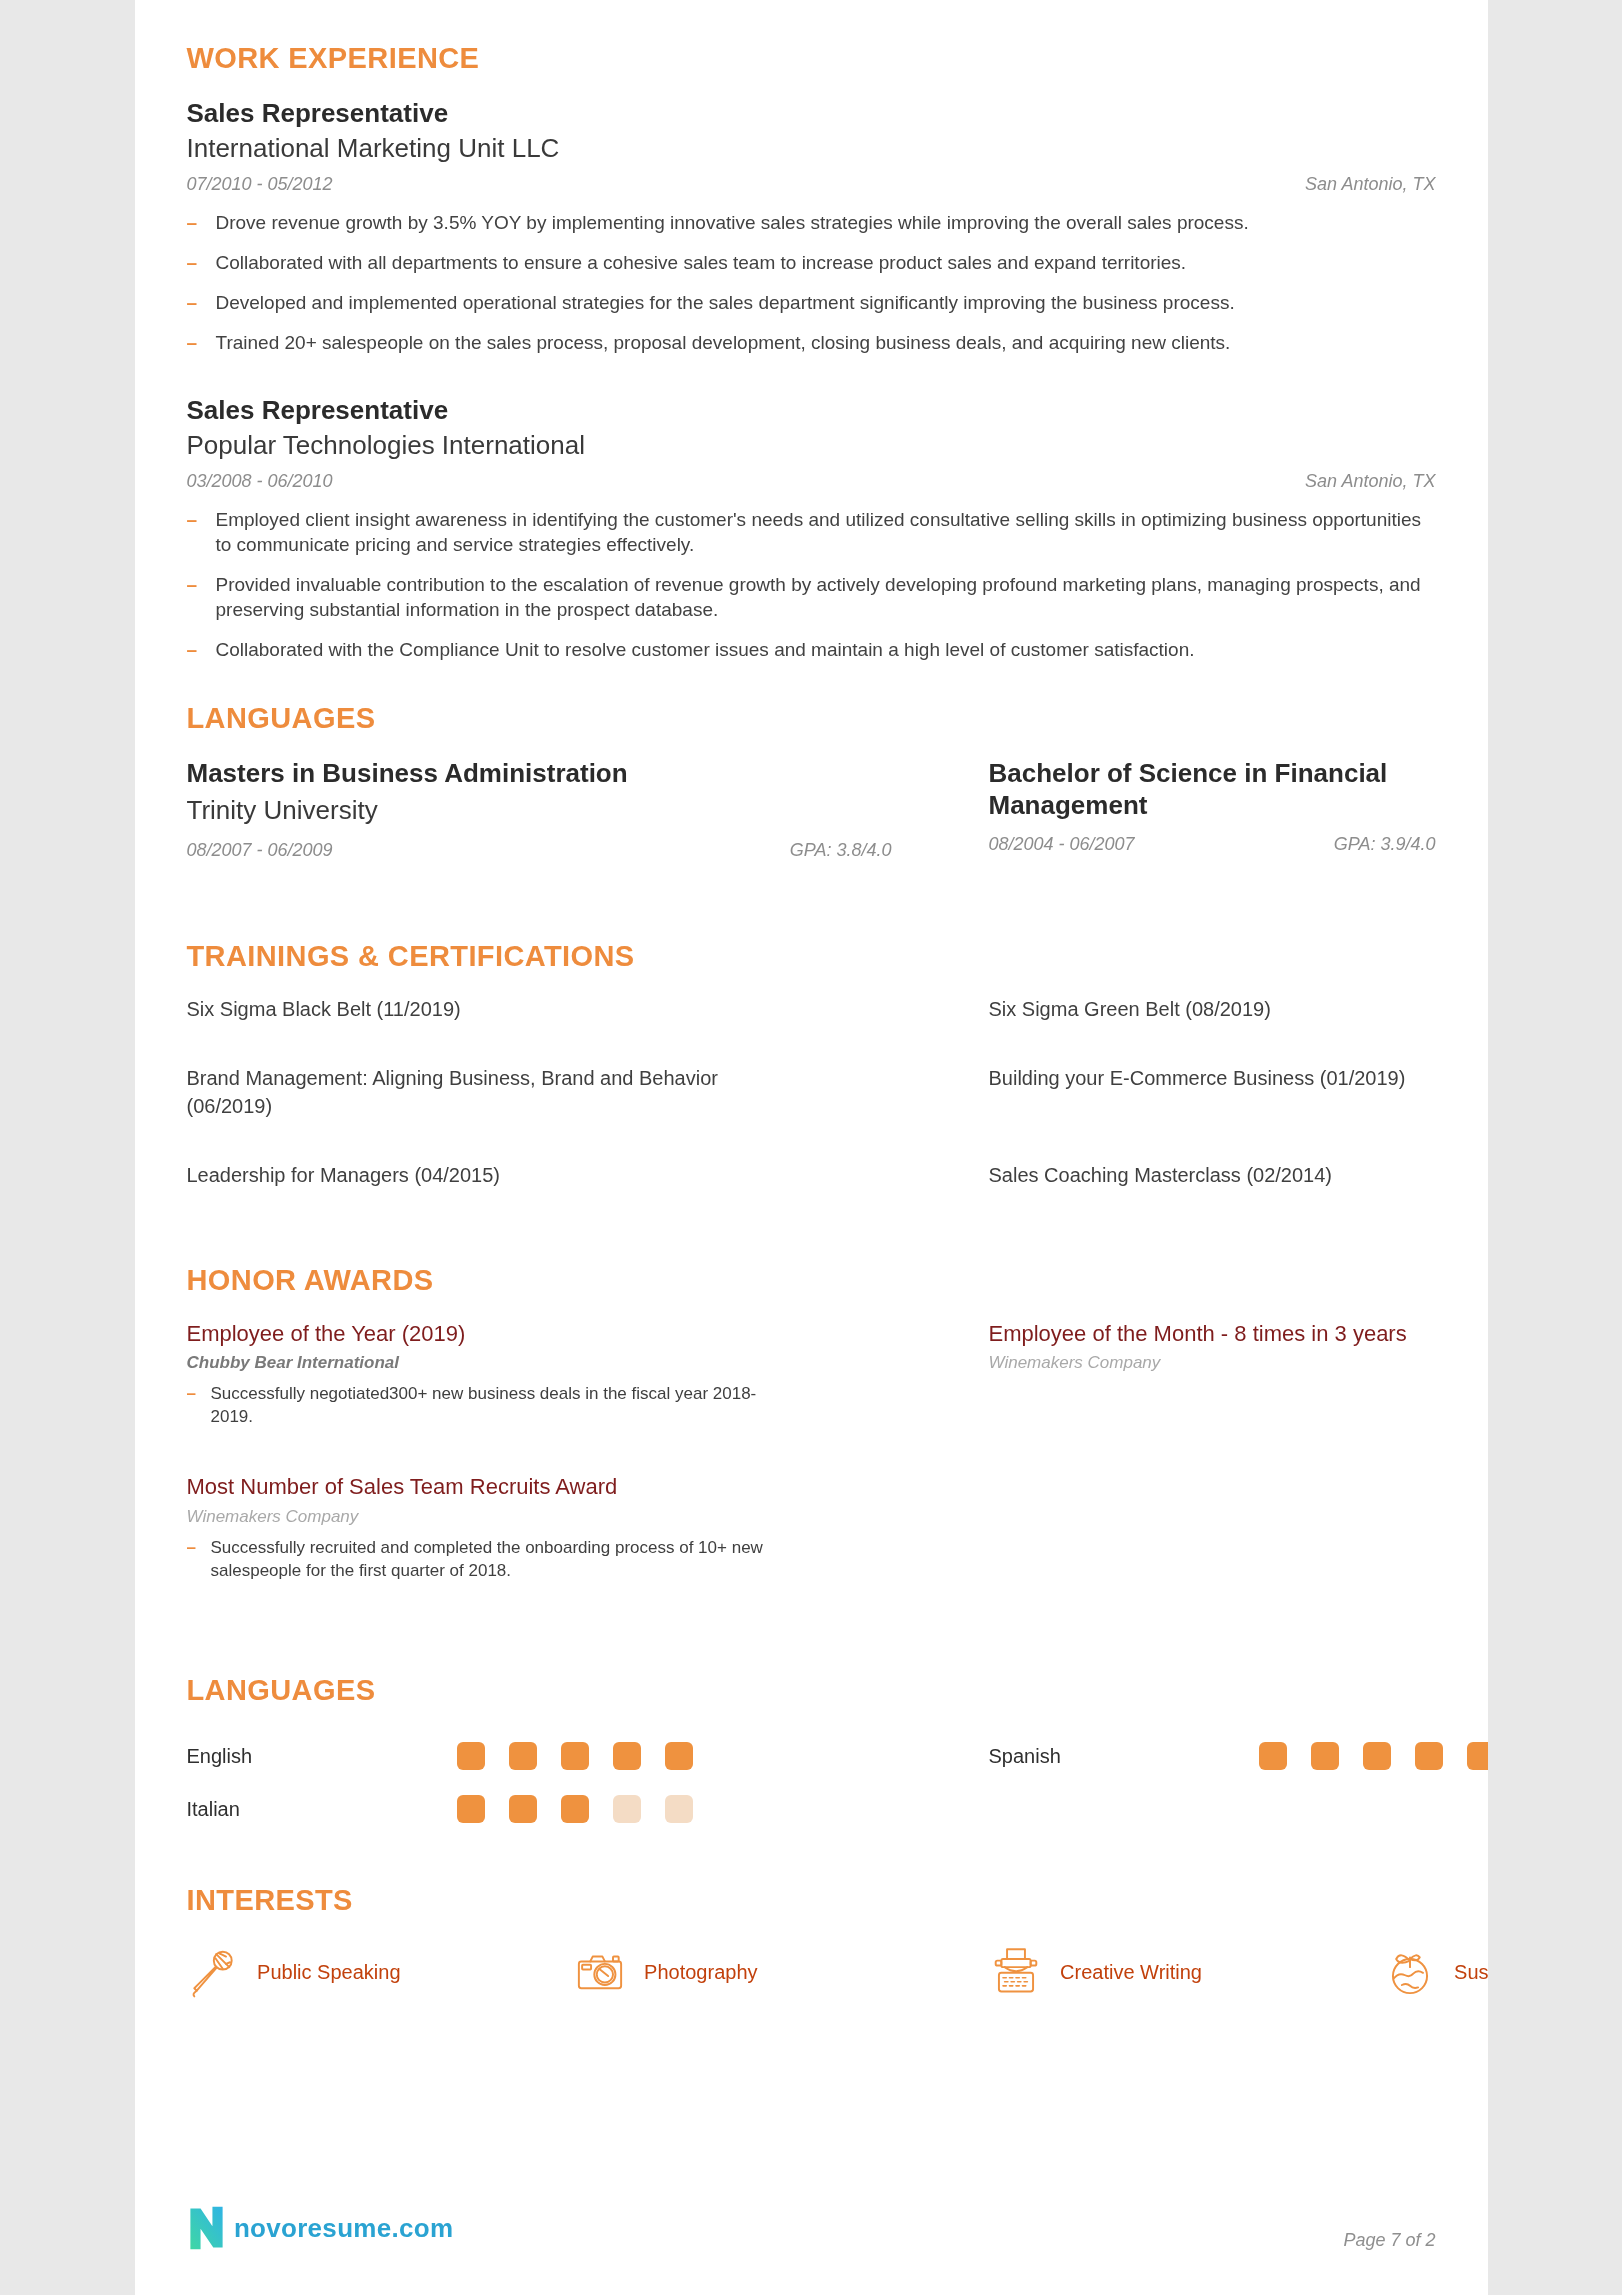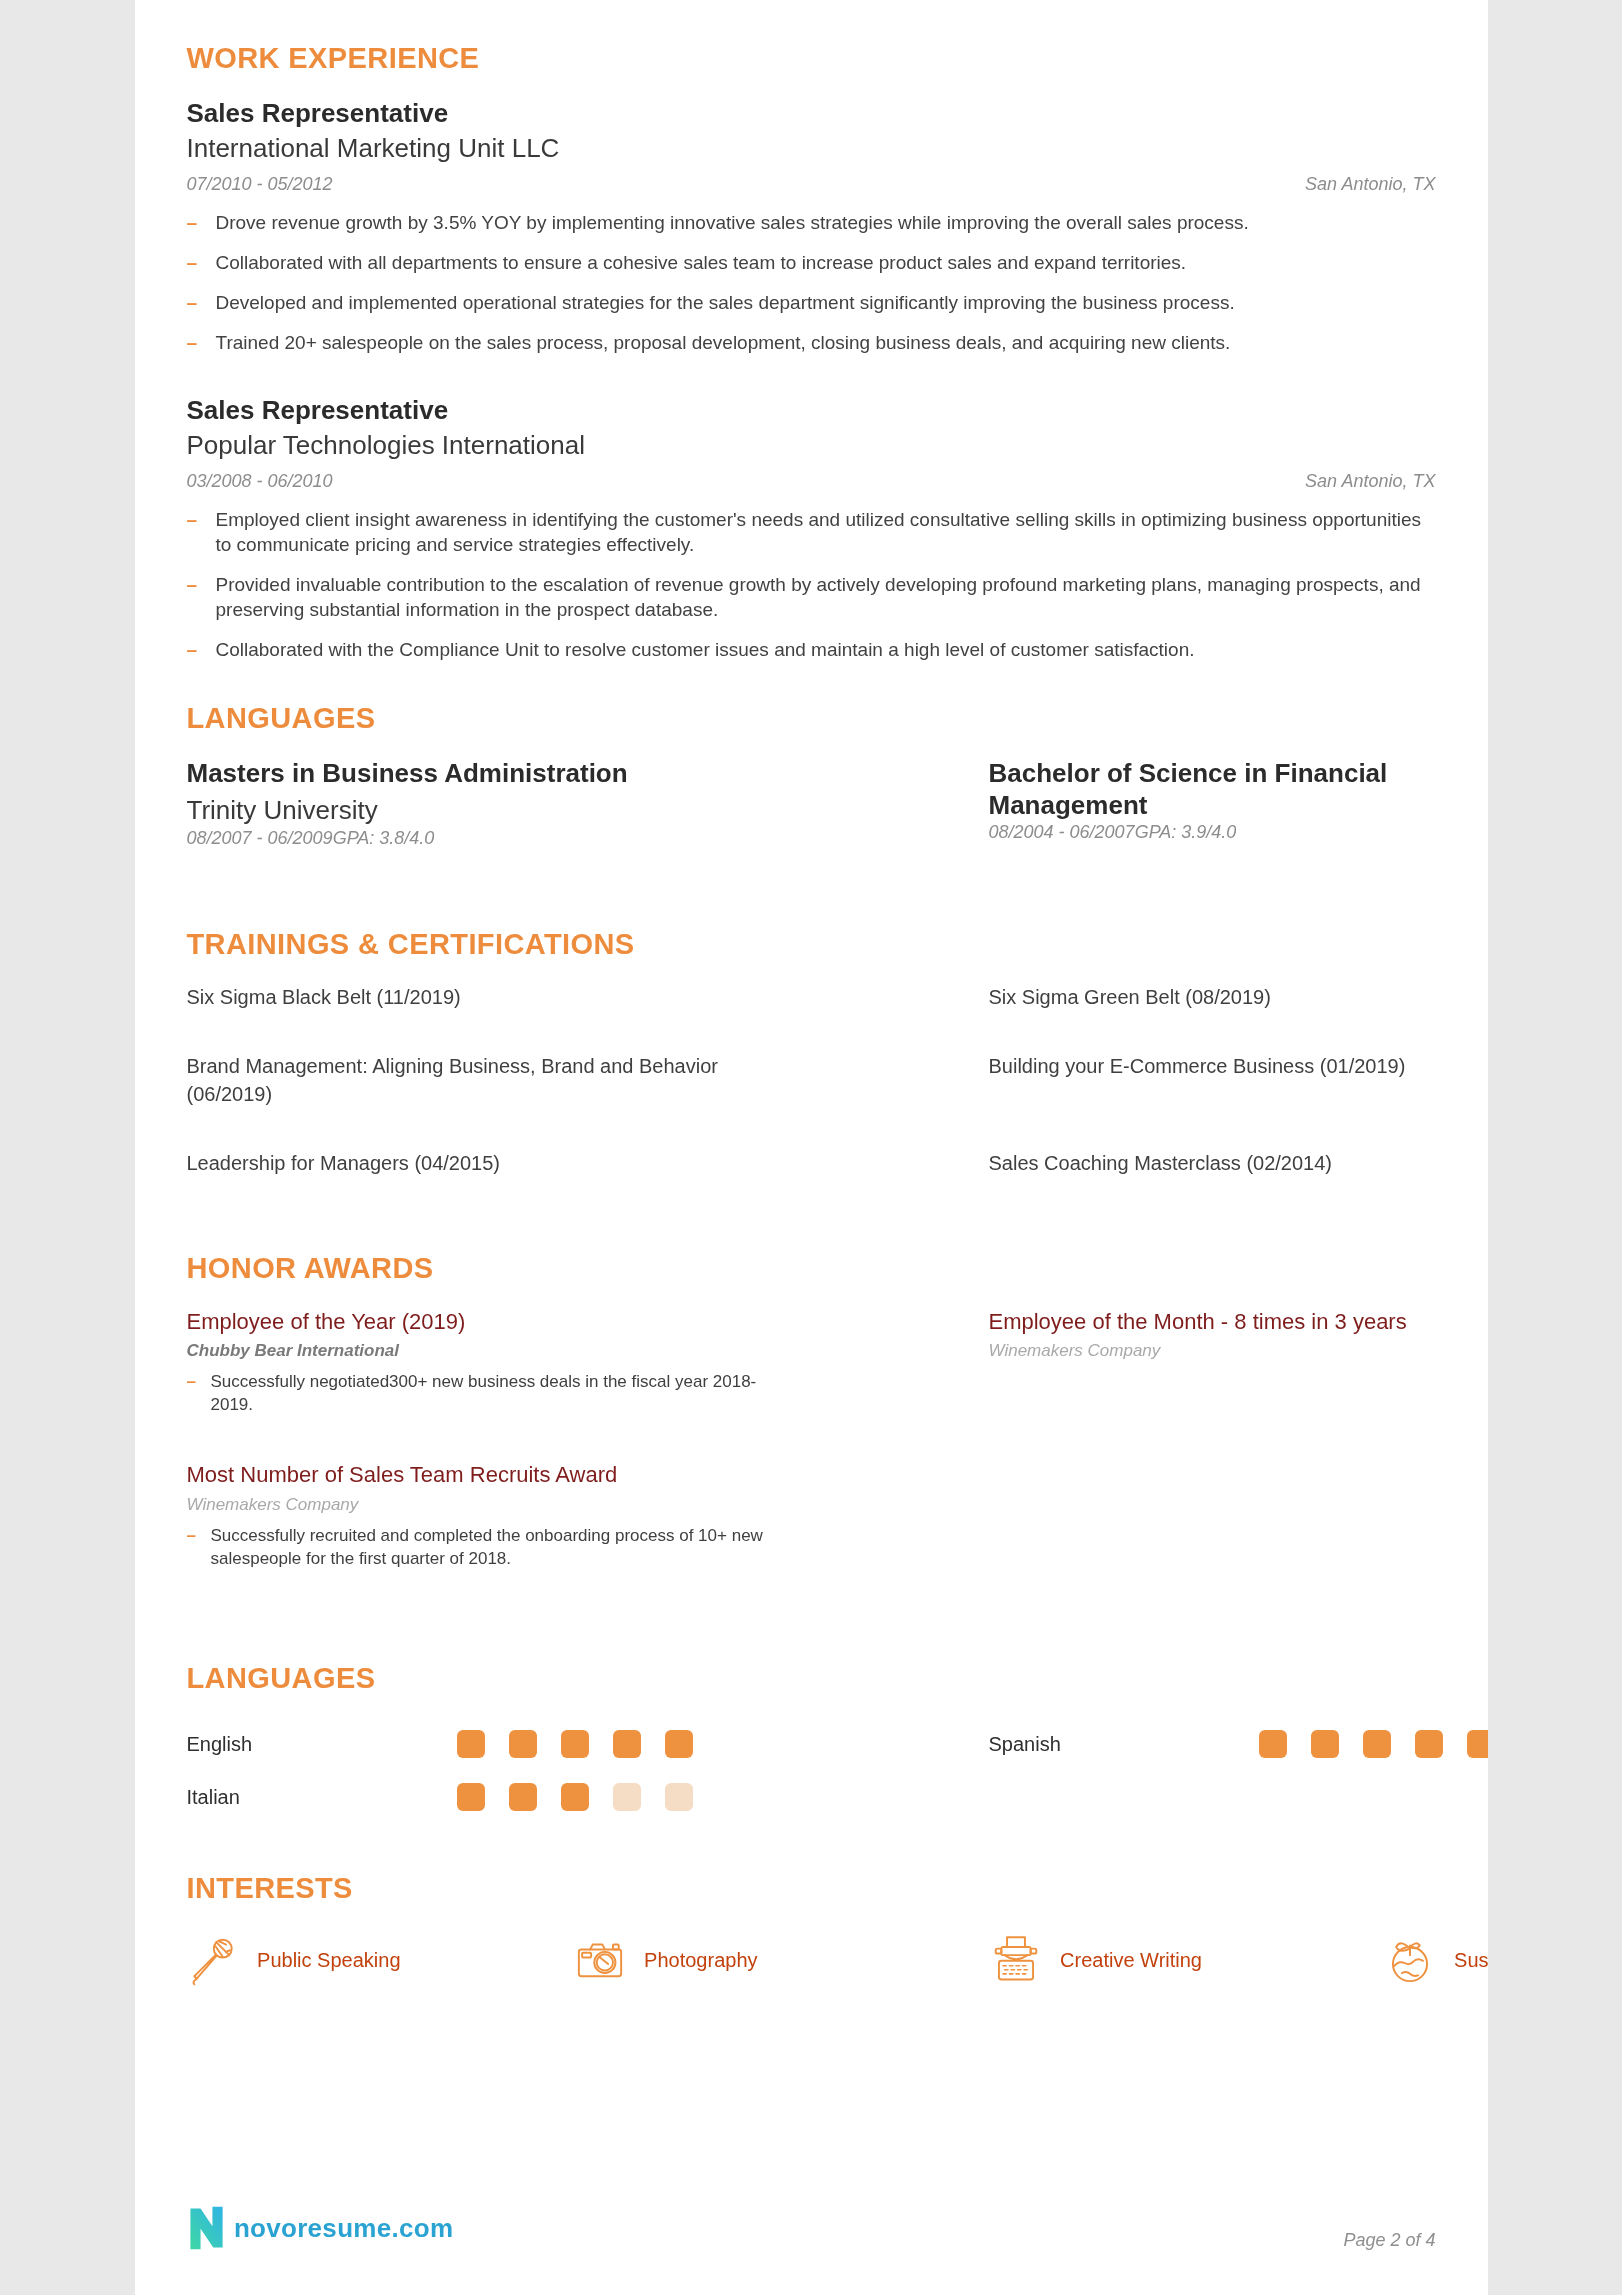--- a/index.html
+++ b/index.html
@@ -23,21 +23,21 @@
   ul.bullets li{display:flex;align-items:flex-start;margin-bottom:15px;
     font-size:19px;line-height:25px;color:#424242;}
   ul.bullets .dash{color:#EE8C3D;font-weight:bold;flex:0 0 29px;line-height:25px;}
   .job .btext{max-width:1250px;}
   
   .twocol{display:grid;grid-template-columns:705px 1fr;column-gap:97px;}
   
   .section-education{margin-top:37px;}
   .degree{font-size:26px;font-weight:bold;color:#2b2b2b;line-height:32px;max-width:507px;}
   .school{font-size:26px;color:#3a3a3a;line-height:34px;margin-top:3.4px;}
-  .edu-meta{display:flex;justify-content:flex-start;}
+  .edu-meta{display:flex;justify-content:space-between;margin-top:12px;}
   
   .section-trainings{margin-top:78px;}
   .train-grid{display:grid;grid-template-columns:705px 1fr;column-gap:97px;row-gap:41px;}
   .train-item{font-size:20px;color:#3f3f3f;line-height:28px;max-width:558px;}
   
   .section-honors{margin-top:74px;}
   .award{margin-bottom:44px;}
   .award-title{font-size:22px;color:#7f1d1d;line-height:29px;}
   .award-company{font-size:17px;font-style:italic;color:#a9a9a9;line-height:23px;margin-top:3.4px;}
   .award-company.strong{font-weight:bold;color:#7a7a7a;}
@@ -307,17 +307,17 @@
         <defs>
           <linearGradient id="ng" x1="0" y1="1" x2="1" y2="0">
             <stop offset="0" stop-color="#3FD7A4"></stop>
             <stop offset="1" stop-color="#2FB4E4"></stop>
           </linearGradient>
         </defs>
         <path fill="url(#ng)" d="M4 4 L16 4 L30 25 L30 2 L42 2 L42 50 L31 50 L16 28 L16 52 L4 52 Z"></path>
       </svg>
       <span class="brand-text">novoresume.com</span>
     </div>
-    <div class="page-label">Page 2 of 4</div>
+    <div class="page-label">Page 7 of 2</div>
   </div>
 
 </div>
 
 
 </body></html>

